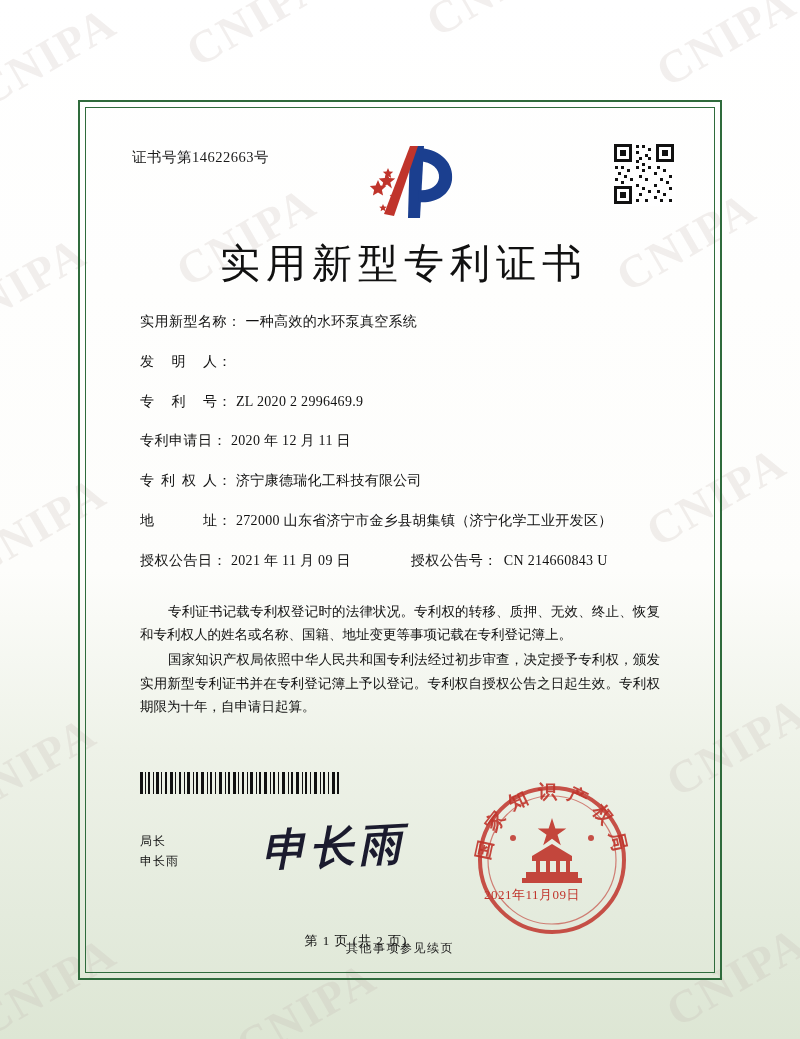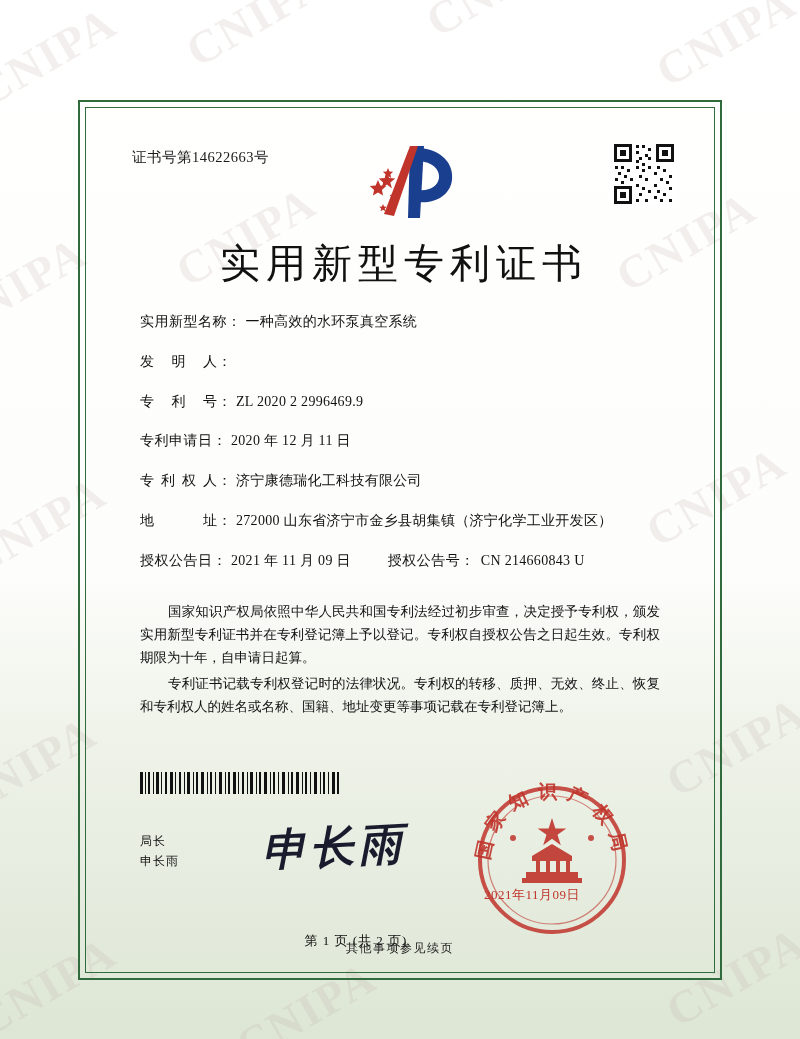--- a/index.html
+++ b/index.html
@@ -131,21 +131,21 @@
     justify-content: space-between;
   }
   .flabel.plain { width: 92px; }
   .fval {
     flex: 1 1 auto;
     padding-left: 4px;
     letter-spacing: 0.3px;
   }
   .frow.inline2 .fval { flex: 0 0 auto; }
   .sec-label {
-    margin-left: 37px;
+    margin-left: 60px;
     white-space: nowrap;
     letter-spacing: 0.5px;
   }
   .sec-val { padding-left: 6px; letter-spacing: 0.3px; }
 
   
   .paras {
     position: absolute;
     left: 140px; top: 600px;
     width: 520px;
@@ -376,22 +376,22 @@
     <div class="frow inline2">
       <span class="flabel plain" style="width:auto;">授权公告日：</span>
       <span class="fval">2021 年 11 月 09 日</span>
       <span class="sec-label">授权公告号：</span>
       <span class="sec-val">CN 214660843 U</span>
     </div>
 
   </div>
 
   <div class="paras">
+    <p>专利证书记载专利权登记时的法律状况。专利权的转移、质押、无效、终止、恢复和专利权人的姓名或名称、国籍、地址变更等事项记载在专利登记簿上。</p>
     <p>国家知识产权局依照中华人民共和国专利法经过初步审查，决定授予专利权，颁发实用新型专利证书并在专利登记簿上予以登记。专利权自授权公告之日起生效。专利权期限为十年，自申请日起算。</p>
-    <p>专利证书记载专利权登记时的法律状况。专利权的转移、质押、无效、终止、恢复和专利权人的姓名或名称、国籍、地址变更等事项记载在专利登记簿上。</p>
   </div>
 
   <div class="barcode">
     <svg width="200" height="22" viewBox="0 0 200 22" shape-rendering="crispEdges">
       <g fill="#111">
         <rect x="0" y="0" width="3" height="22"></rect>
           <rect x="5" y="0" width="1" height="22"></rect>
         <rect x="8" y="0" width="2" height="22"></rect>
           <rect x="13" y="0" width="1" height="22"></rect>
         <rect x="16" y="0" width="3" height="22"></rect>

